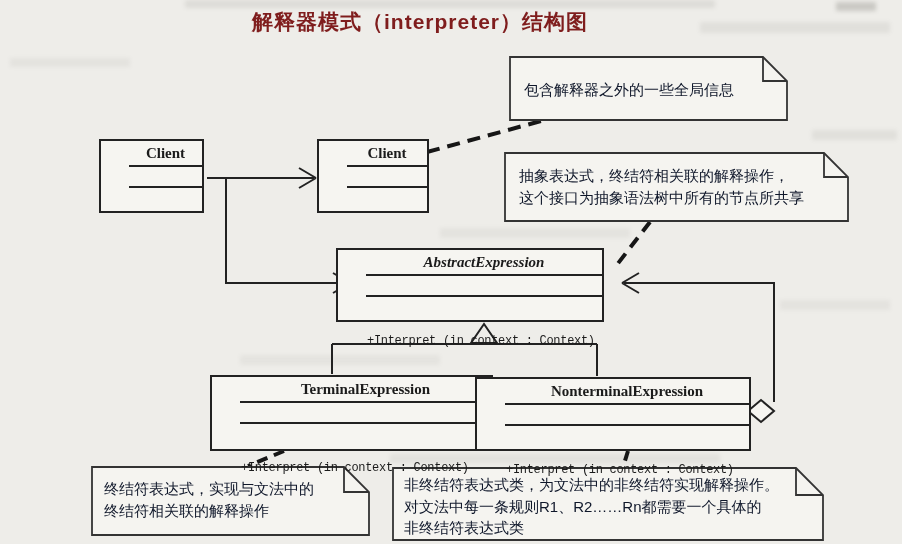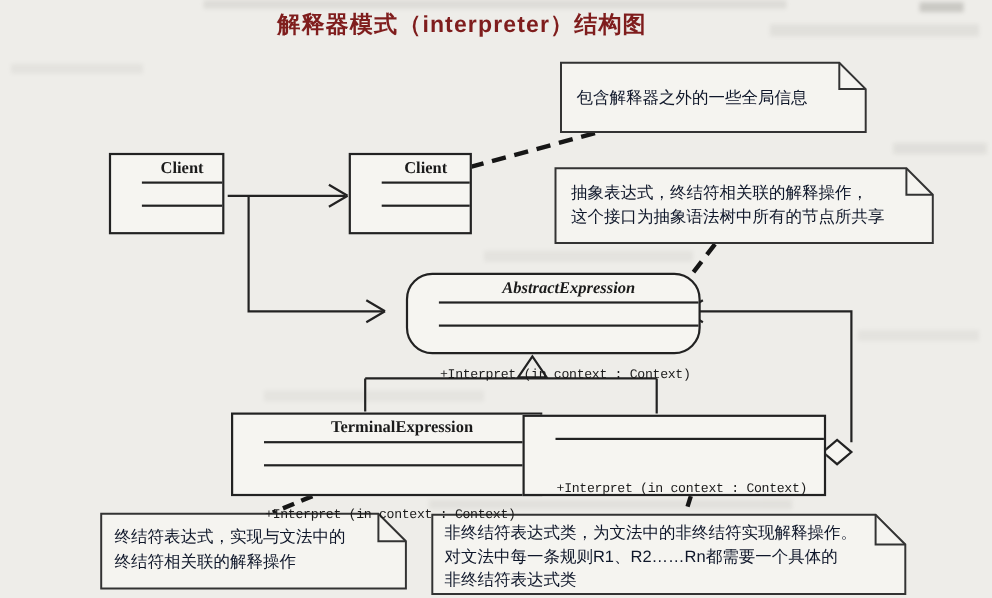--- a/index.html
+++ b/index.html
@@ -107,33 +107,34 @@
     <div class="attrs"></div>
     <div class="ops"></div>
   </div>
 
   <div class="uml-class" style="left:317px;top:139px;width:112px;height:74px;">
     <div class="title">Client</div>
     <div class="attrs"></div>
     <div class="ops"></div>
   </div>
 
-  <div class="uml-class" style="left:369px;top:248px;width:268px;height:74px;border-radius:24px;">
+  <div class="uml-class" style="left:336px;top:248px;width:268px;height:74px;">
     <div class="title italic">AbstractExpression</div>
     <div class="attrs"></div>
     <div class="ops">+Interpret (in context : Context)</div>
   </div>
 
   <div class="uml-class" style="left:210px;top:375px;width:283px;height:76px;">
     <div class="title">TerminalExpression</div>
     <div class="attrs"></div>
     <div class="ops">+Interpret (in context : Context)</div>
   </div>
 
   <div class="uml-class" style="left:475px;top:377px;width:276px;height:74px;">
+    <div class="title">NonterminalExpression</div>
     <div class="attrs"></div>
     <div class="ops">+Interpret (in context : Context)</div>
   </div>
 
   <div class="note-text" style="left:524px;top:79px;width:250px;">包含解释器之外的一些全局信息</div>
   <div class="note-text" style="left:519px;top:165px;width:320px;">抽象表达式，终结符相关联的解释操作，
 这个接口为抽象语法树中所有的节点所共享</div>
   <div class="note-text" style="left:104px;top:478px;width:250px;">终结符表达式，实现与文法中的
 终结符相关联的解释操作</div>
   <div class="note-text" style="left:404px;top:474px;width:400px;">非终结符表达式类，为文法中的非终结符实现解释操作。

